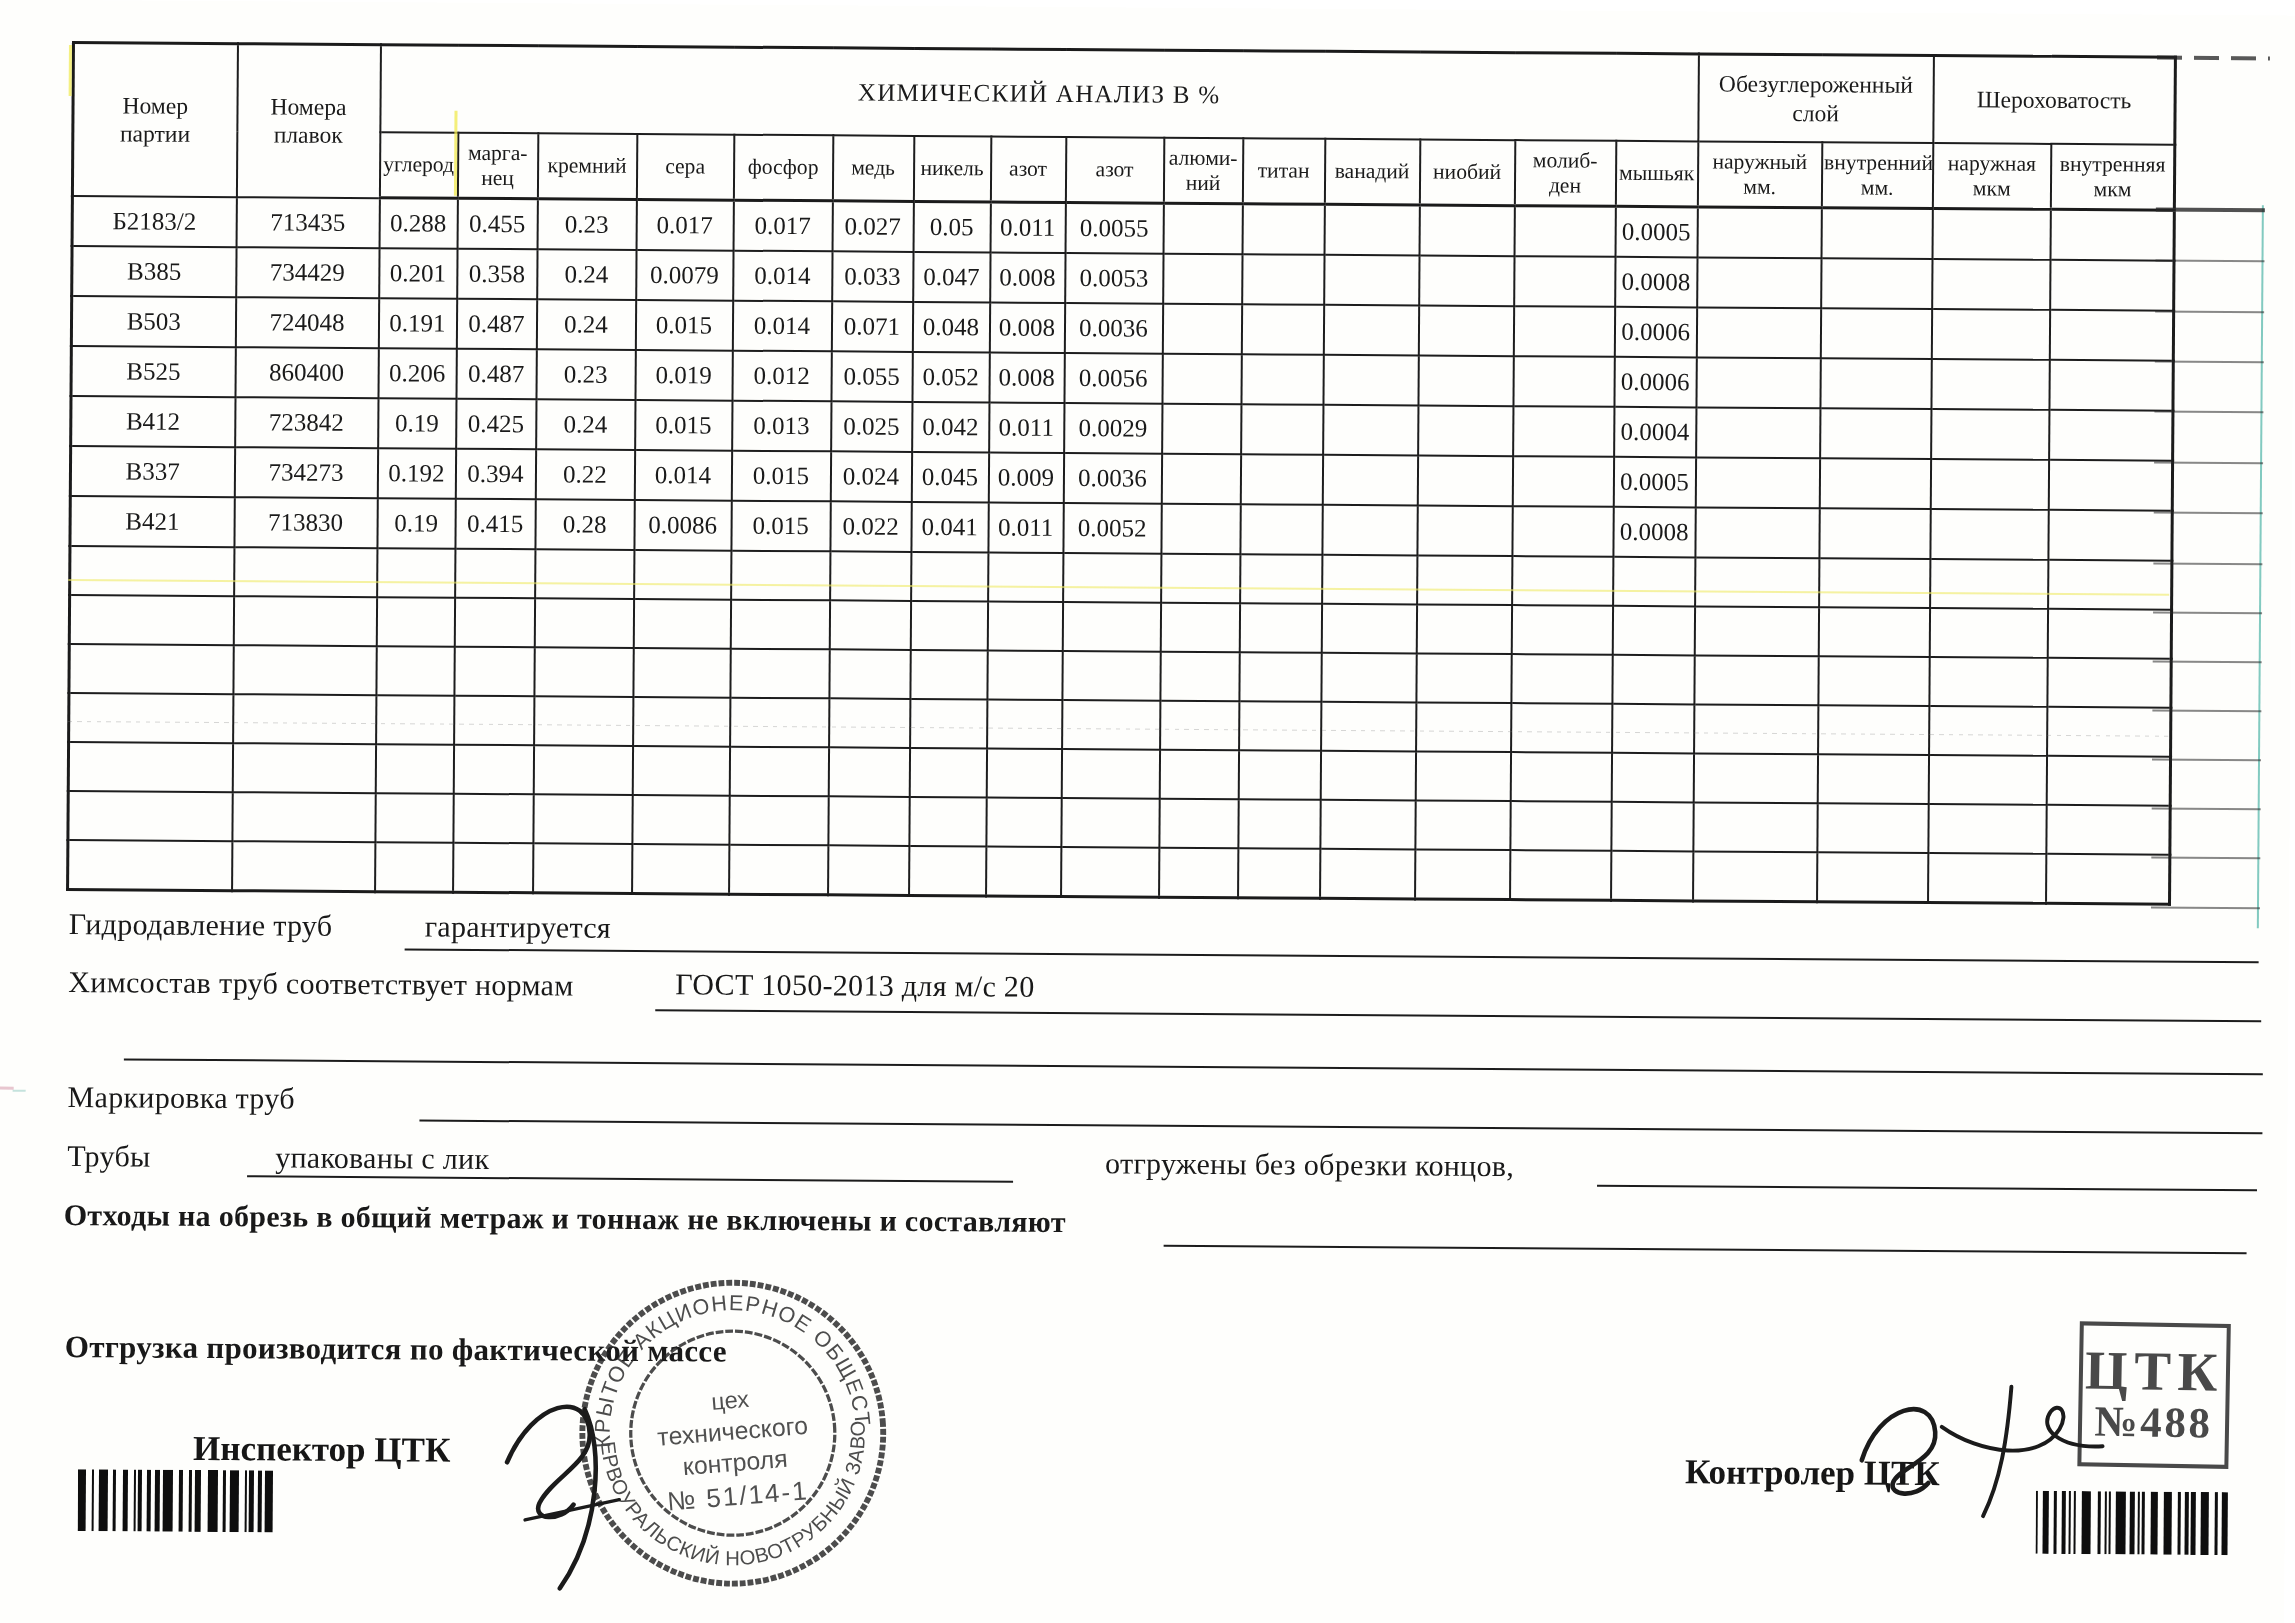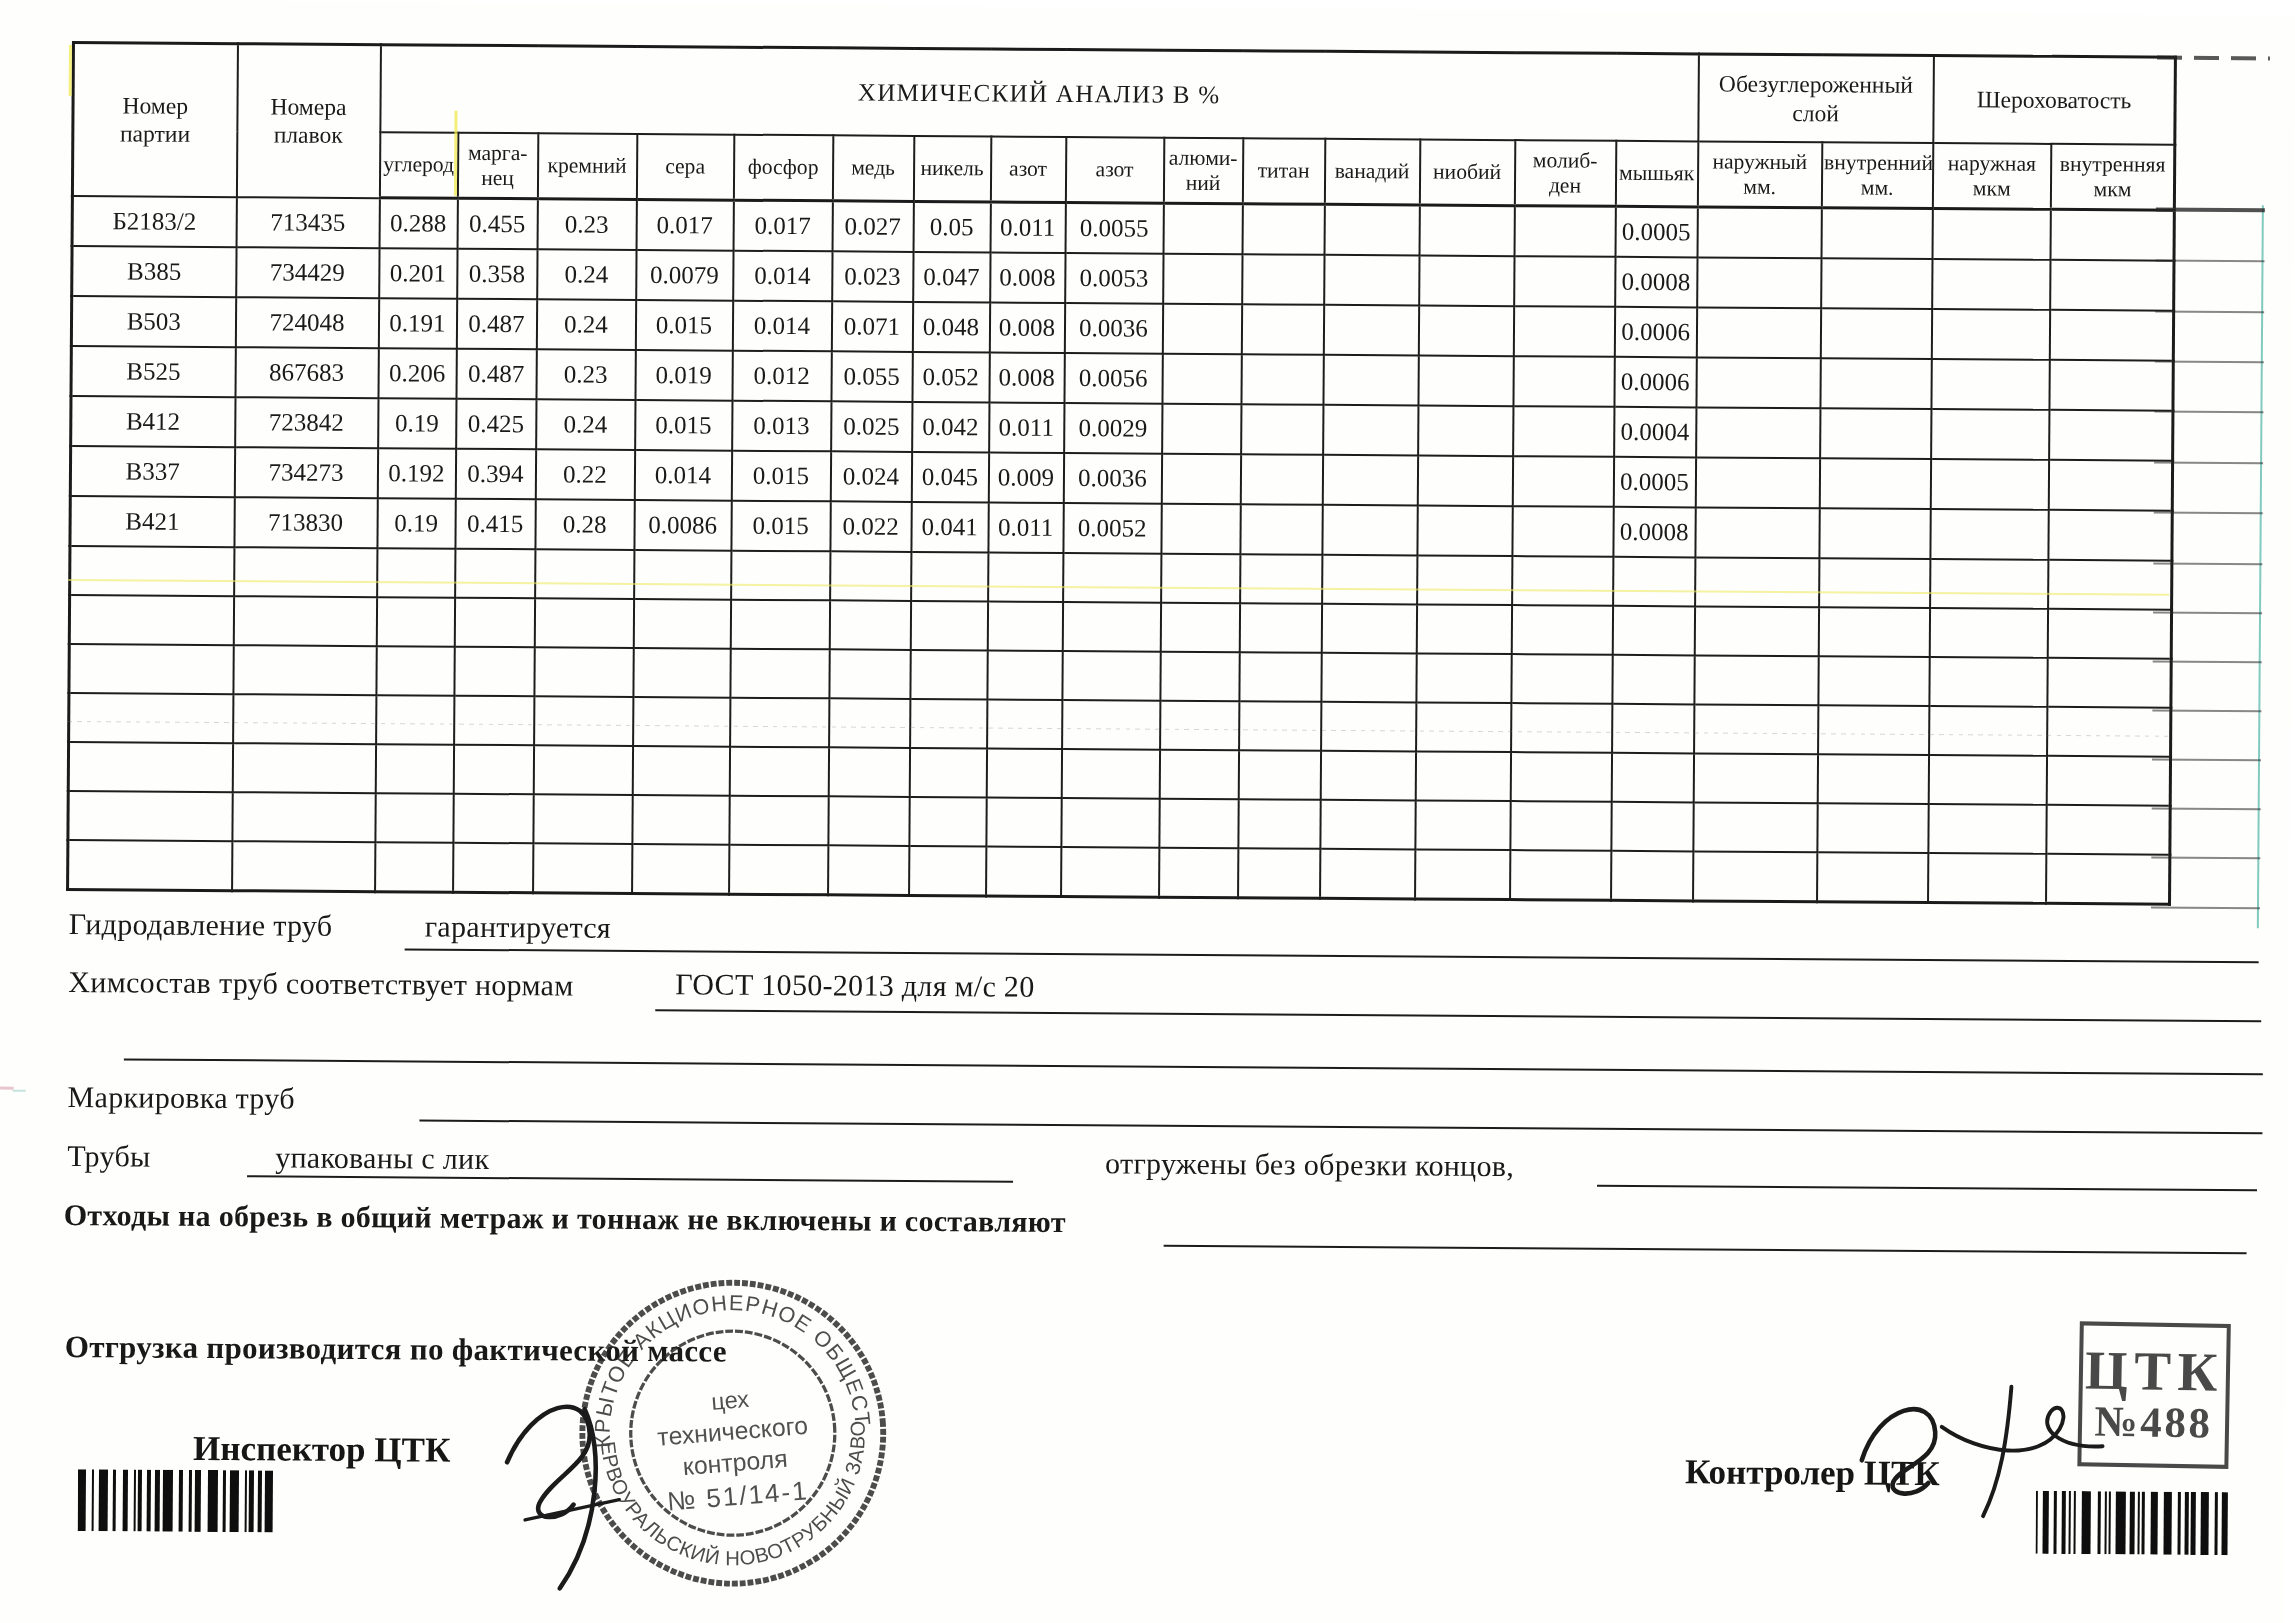--- a/index.html
+++ b/index.html
@@ -138,21 +138,21 @@
           <td class="c-val"></td>
         </tr>
         <tr>
           <td class="c-batch">В385</td>
           <td class="c-heat">734429</td>
           <td class="c-val">0.201</td>
           <td class="c-val">0.358</td>
           <td class="c-val">0.24</td>
           <td class="c-val">0.0079</td>
           <td class="c-val">0.014</td>
-          <td class="c-val">0.023</td>
+          <td class="c-val">0.033</td>
           <td class="c-val">0.047</td>
           <td class="c-val">0.008</td>
           <td class="c-val">0.0053</td>
           <td class="c-val"></td>
           <td class="c-val"></td>
           <td class="c-val"></td>
           <td class="c-val"></td>
           <td class="c-val"></td>
           <td class="c-val">0.0008</td>
           <td class="c-val"></td>
@@ -178,21 +178,21 @@
           <td class="c-val"></td>
           <td class="c-val"></td>
           <td class="c-val">0.0006</td>
           <td class="c-val"></td>
           <td class="c-val"></td>
           <td class="c-val"></td>
           <td class="c-val"></td>
         </tr>
         <tr>
           <td class="c-batch">В525</td>
-          <td class="c-heat">867683</td>
+          <td class="c-heat">860400</td>
           <td class="c-val">0.206</td>
           <td class="c-val">0.487</td>
           <td class="c-val">0.23</td>
           <td class="c-val">0.019</td>
           <td class="c-val">0.012</td>
           <td class="c-val">0.055</td>
           <td class="c-val">0.052</td>
           <td class="c-val">0.008</td>
           <td class="c-val">0.0056</td>
           <td class="c-val"></td>

